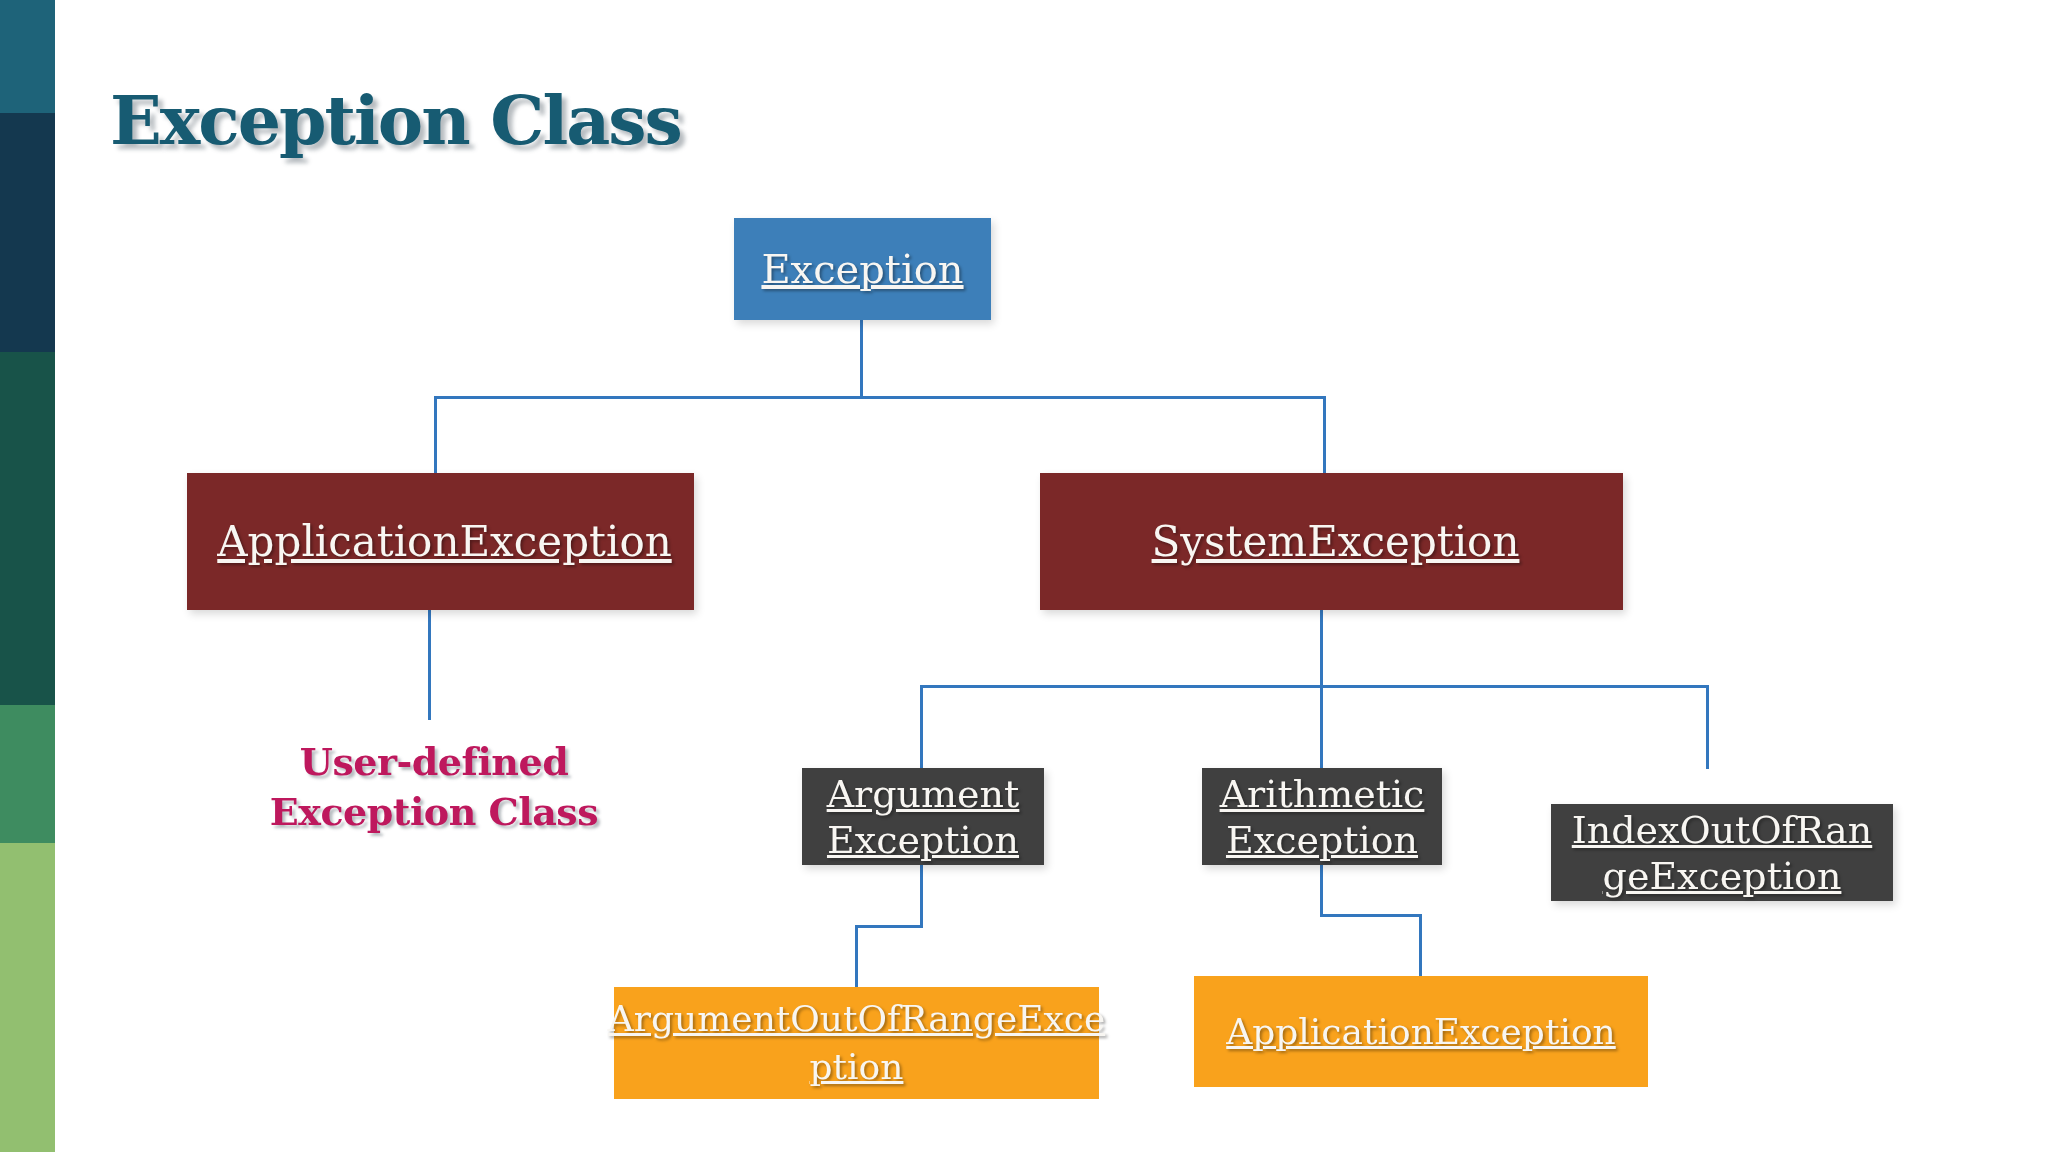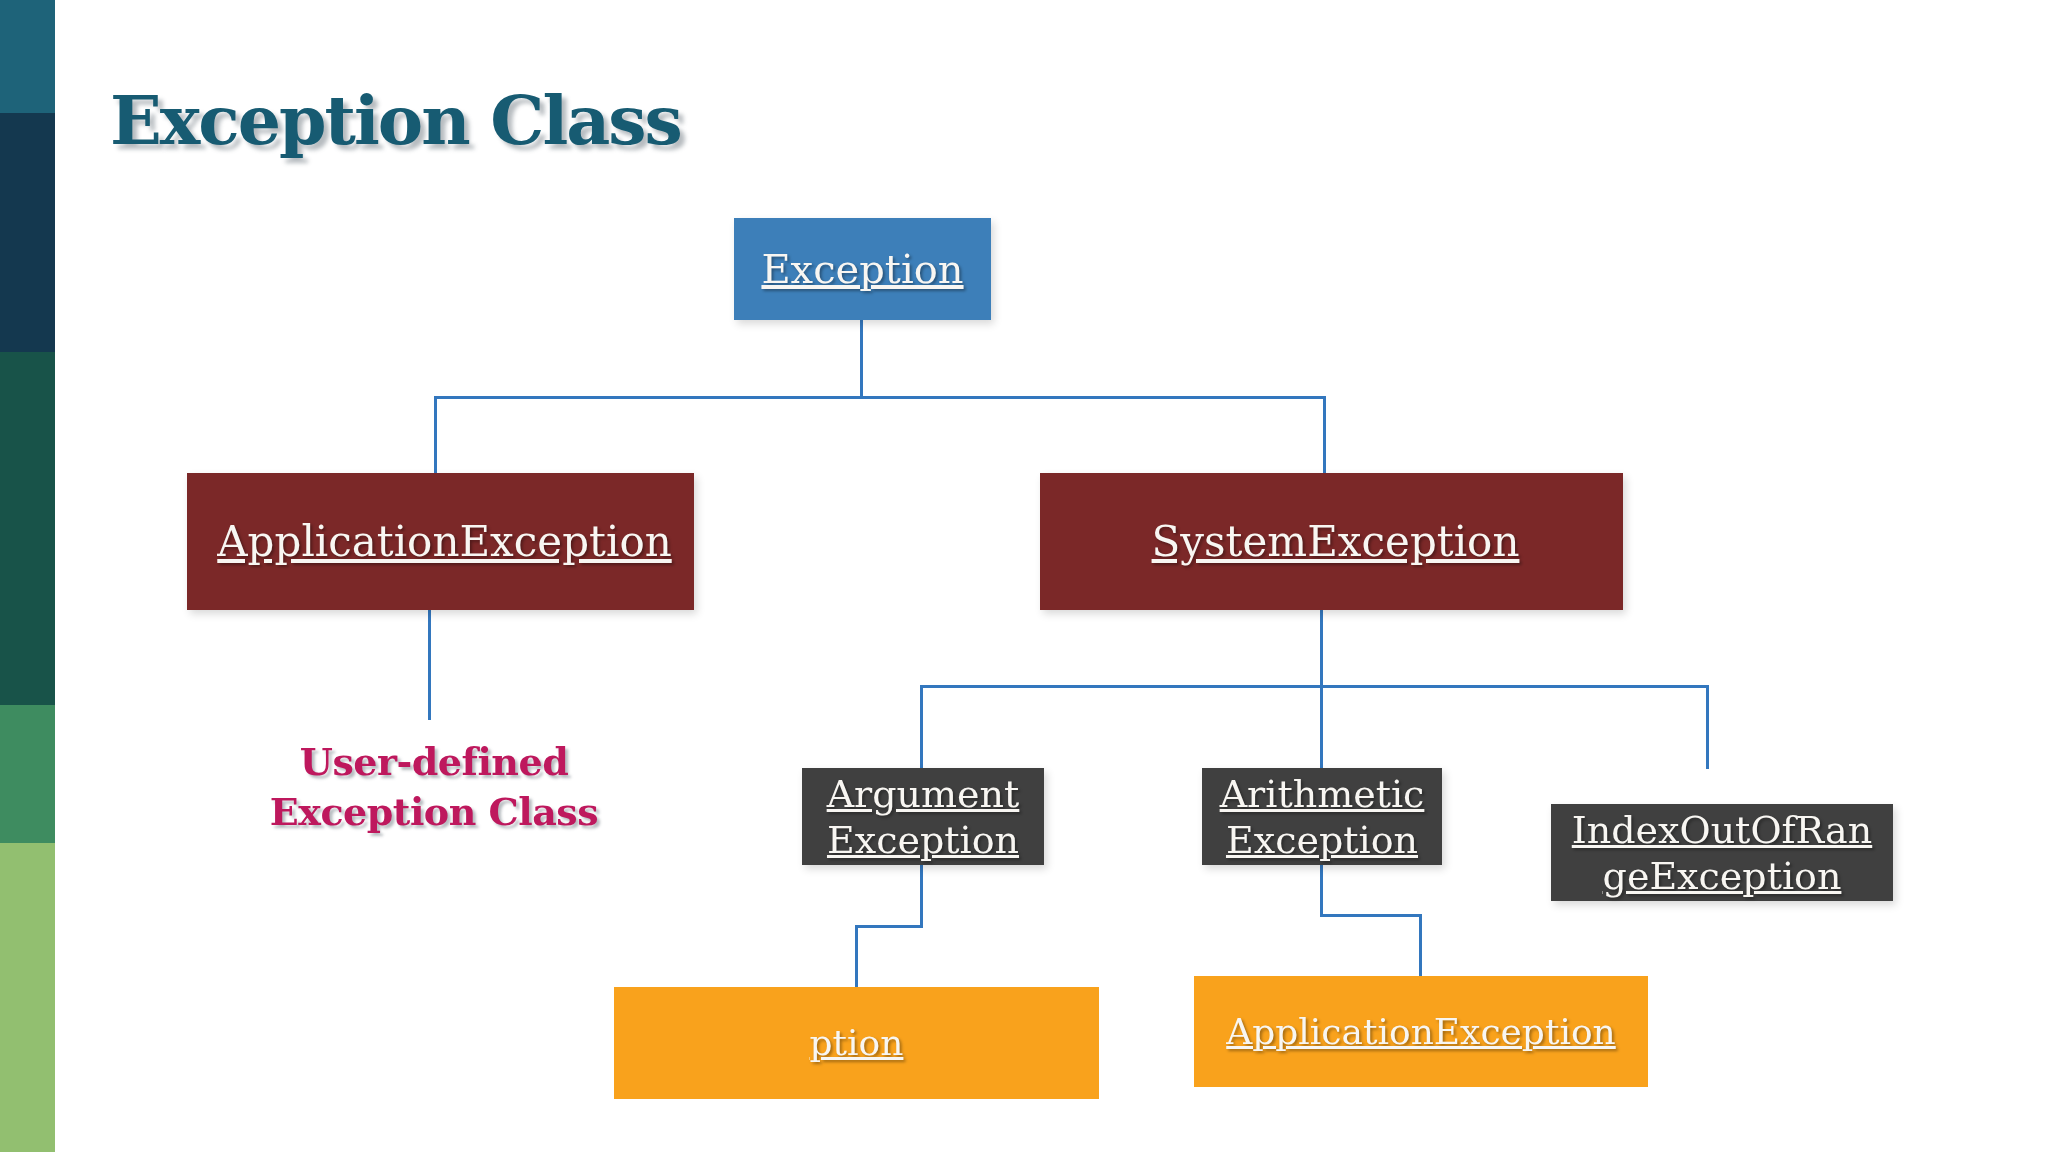--- a/index.html
+++ b/index.html
@@ -134,20 +134,21 @@
   <span>Arithmetic</span>
   <span>Exception</span>
 </div>
 
 <div class="node olive n-indexrange">
   <span>IndexOutOfRan</span>
   <span>geException</span>
 </div>
 
 <div class="node orange n-argoutrange">
+  <span>ArgumentOutOfRangeExce</span>
   <span>ption</span>
 </div>
 
 <div class="node orange n-dividezero">
   <span>ApplicationException</span>
 </div>
 
 <div class="caption">
   <span>User-defined</span>
   <span>Exception Class</span>

